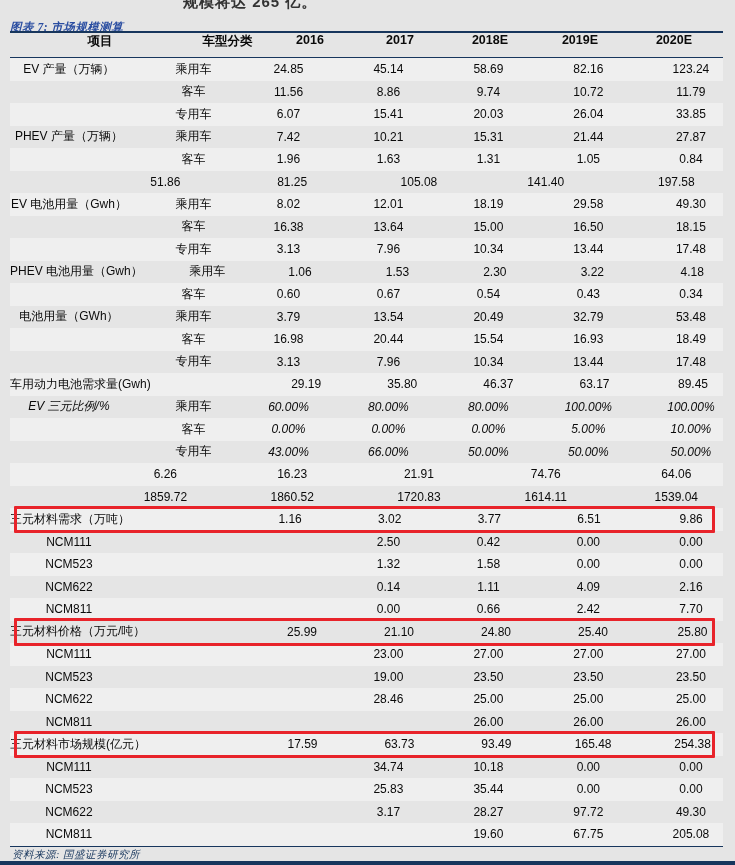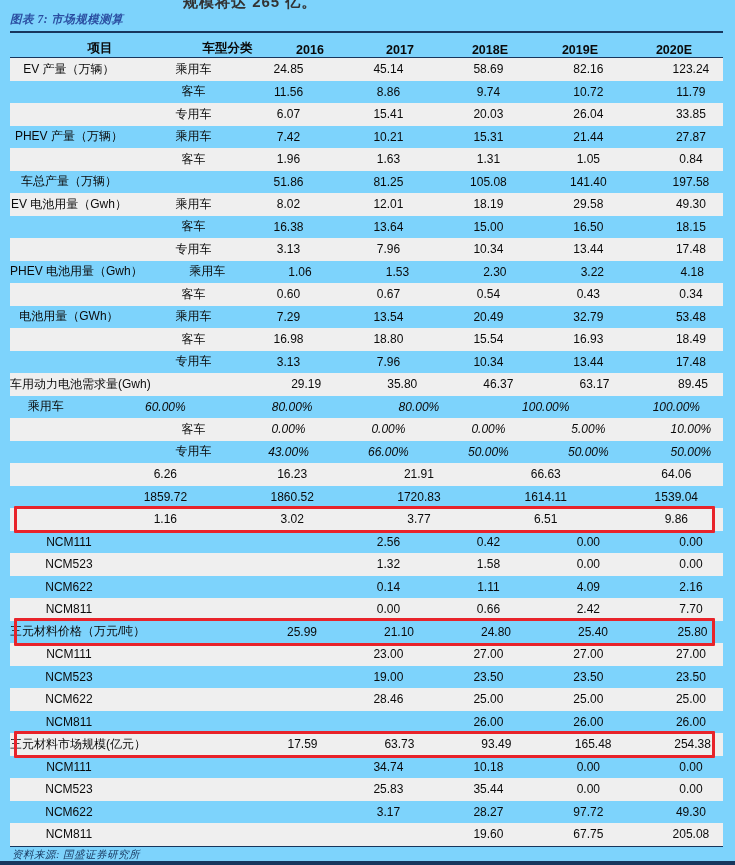--- a/index.html
+++ b/index.html
@@ -4,45 +4,45 @@
 <style>
   :root{
     --navy:#17365d;
     --caption-blue:#2b4ea1;
     --row-shade:#efefef;
     --red:#e8232a;
     --text:#0a0a0a;
   }
   html,body{margin:0;padding:0;background:#ffffff;}
   .page{
-    position:relative;width:735px;height:865px;overflow:hidden;background:#7dd3fc;
+    position:relative;width:735px;height:865px;overflow:hidden;background:#e5e5e5;
     font-family:"Liberation Sans","DejaVu Sans",sans-serif;color:var(--text);
   }
   
   .clipped-line{
     position:absolute;left:183px;top:0;height:11px;overflow:hidden;
   }
   .clipped-line span{
     display:block;margin-top:-7px;font-size:15px;font-weight:bold;color:#333333;
     letter-spacing:1px;white-space:nowrap;
   }
   
   .caption{
-    position:absolute;left:10px;top:12px;
+    position:absolute;left:10px;top:20px;
     font-family:"Liberation Serif","DejaVu Serif",serif;
     font-style:italic;font-weight:bold;font-size:11.5px;color:var(--caption-blue);
     letter-spacing:0.5px;white-space:nowrap;
   }
   
   .table{
     position:absolute;left:10px;top:31px;width:713px;
     border-bottom:1.2px solid var(--navy);
   }
   .thead{
-    display:flex;align-items:flex-end;height:24px;
+    display:flex;align-items:flex-start;height:24px;
     border-top:2.5px solid var(--navy);
     border-bottom:1.5px solid var(--navy);
     font-weight:bold;font-size:12.5px;
   }
   .trow{
     position:relative;display:flex;align-items:center;height:22.5px;
     font-size:12px;
     gap:41px;
   }
   .trow.shade{background:var(--row-shade);}
@@ -133,21 +133,20 @@
         <div class="trow shade">
           <div class="cell c0"></div>
           <div class="cell c1">客车</div>
           <div class="cell c2">1.96</div>
           <div class="cell c3">1.63</div>
           <div class="cell c4">1.31</div>
           <div class="cell c5">1.05</div>
           <div class="cell c6">0.84</div>
         </div>
         <div class="trow">
-          <div class="cell c0">车总产量（万辆）</div>
           <div class="cell c1"></div>
           <div class="cell c2">51.86</div>
           <div class="cell c3">81.25</div>
           <div class="cell c4">105.08</div>
           <div class="cell c5">141.40</div>
           <div class="cell c6">197.58</div>
         </div>
         <div class="trow shade">
           <div class="cell c0">EV 电池用量（Gwh）</div>
           <div class="cell c1">乘用车</div>
@@ -189,31 +188,31 @@
           <div class="cell c1">客车</div>
           <div class="cell c2">0.60</div>
           <div class="cell c3">0.67</div>
           <div class="cell c4">0.54</div>
           <div class="cell c5">0.43</div>
           <div class="cell c6">0.34</div>
         </div>
         <div class="trow">
           <div class="cell c0">电池用量（GWh）</div>
           <div class="cell c1">乘用车</div>
-          <div class="cell c2">7.29</div>
+          <div class="cell c2">3.79</div>
           <div class="cell c3">13.54</div>
           <div class="cell c4">20.49</div>
           <div class="cell c5">32.79</div>
           <div class="cell c6">53.48</div>
         </div>
         <div class="trow shade">
           <div class="cell c0"></div>
           <div class="cell c1">客车</div>
           <div class="cell c2">16.98</div>
-          <div class="cell c3">18.80</div>
+          <div class="cell c3">20.44</div>
           <div class="cell c4">15.54</div>
           <div class="cell c5">16.93</div>
           <div class="cell c6">18.49</div>
         </div>
         <div class="trow">
           <div class="cell c0"></div>
           <div class="cell c1">专用车</div>
           <div class="cell c2">3.13</div>
           <div class="cell c3">7.96</div>
           <div class="cell c4">10.34</div>
@@ -223,20 +222,21 @@
         <div class="trow shade">
           <div class="cell c0">车用动力电池需求量(Gwh)</div>
           <div class="cell c1"></div>
           <div class="cell c2">29.19</div>
           <div class="cell c3">35.80</div>
           <div class="cell c4">46.37</div>
           <div class="cell c5">63.17</div>
           <div class="cell c6">89.45</div>
         </div>
         <div class="trow italic">
+          <div class="cell c0">EV 三元比例/%</div>
           <div class="cell c1">乘用车</div>
           <div class="cell c2">60.00%</div>
           <div class="cell c3">80.00%</div>
           <div class="cell c4">80.00%</div>
           <div class="cell c5">100.00%</div>
           <div class="cell c6">100.00%</div>
         </div>
         <div class="trow shade italic">
           <div class="cell c0"></div>
           <div class="cell c1">客车</div>
@@ -253,45 +253,46 @@
           <div class="cell c3">66.00%</div>
           <div class="cell c4">50.00%</div>
           <div class="cell c5">50.00%</div>
           <div class="cell c6">50.00%</div>
         </div>
         <div class="trow shade">
           <div class="cell c1"></div>
           <div class="cell c2">6.26</div>
           <div class="cell c3">16.23</div>
           <div class="cell c4">21.91</div>
-          <div class="cell c5">66.63</div>
+          <div class="cell c5">74.76</div>
           <div class="cell c6">64.06</div>
         </div>
         <div class="trow">
           <div class="cell c1"></div>
           <div class="cell c2">1859.72</div>
           <div class="cell c3">1860.52</div>
           <div class="cell c4">1720.83</div>
           <div class="cell c5">1614.11</div>
           <div class="cell c6">1539.04</div>
         </div>
         <div class="trow shade">
+          <div class="cell c0">三元材料需求（万吨）</div>
           <div class="cell c1"></div>
           <div class="cell c2">1.16</div>
           <div class="cell c3">3.02</div>
           <div class="cell c4">3.77</div>
           <div class="cell c5">6.51</div>
           <div class="cell c6">9.86</div>
           <div class="red-box"></div>
         </div>
         <div class="trow">
           <div class="cell c0">NCM111</div>
           <div class="cell c1"></div>
           <div class="cell c2"></div>
-          <div class="cell c3">2.56</div>
+          <div class="cell c3">2.50</div>
           <div class="cell c4">0.42</div>
           <div class="cell c5">0.00</div>
           <div class="cell c6">0.00</div>
         </div>
         <div class="trow shade">
           <div class="cell c0">NCM523</div>
           <div class="cell c1"></div>
           <div class="cell c2"></div>
           <div class="cell c3">1.32</div>
           <div class="cell c4">1.58</div>

